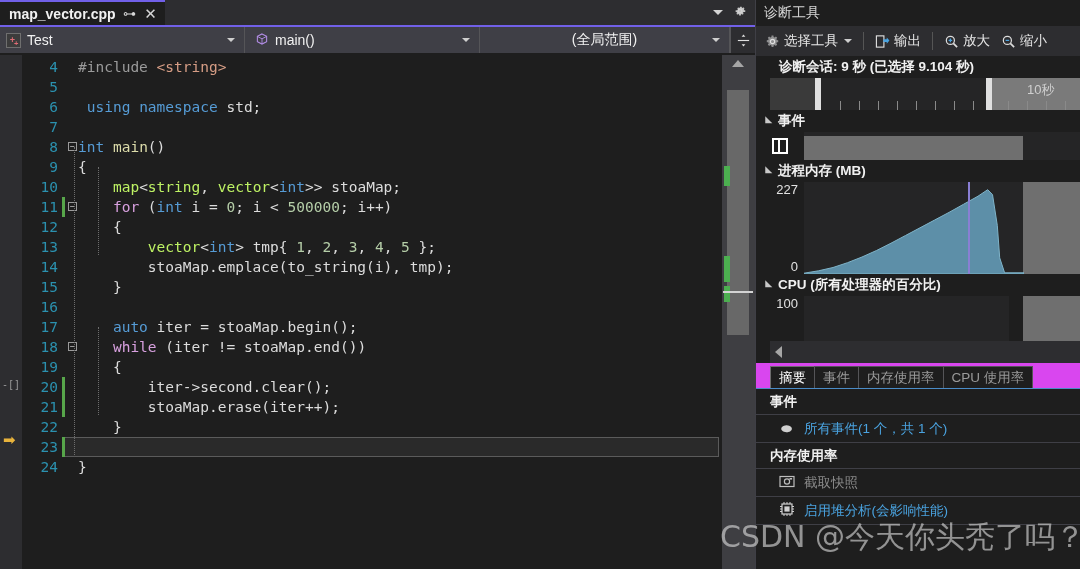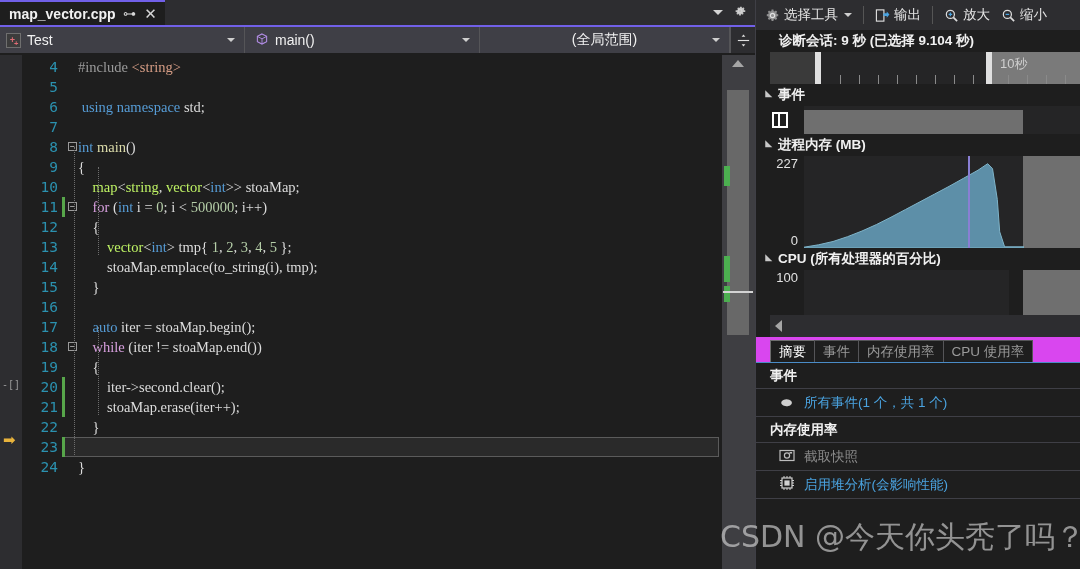--- a/index.html
+++ b/index.html
@@ -107,21 +107,21 @@
   }
   .ln-changebar {
     position: absolute; left: 40px; top: 0; width: 3px; height: 20px;
     background: #57a64a;
   }
   .ln-fold {
     position: absolute; left: 46px; top: 5px; width: 9px; height: 9px;
     border: 1px solid #9a9a9a; color: #cfcfcf; font-size: 8px;
     line-height: 7px; text-align: center; cursor: pointer;
   }
-  .ln-code { display: inline-block; padding-left: 20px; font-family: Liberation Serif, serif; }
+  .ln-code { display: inline-block; padding-left: 20px; }
   .cur-stmt-hl {
     position: absolute; left: 40px; right: 3px; top: 0; height: 20px;
     border: 1px solid #5b5b5b; background: #2a2a2a;
   }
   .indent-guide {
     position: absolute; width: 0; border-left: 1px dotted #6e6e6e;
   }
   
   .k  { color: #d8a0df; }   
   .kb { color: #569cd6; }   
@@ -182,21 +182,21 @@
     color: #f1f1f1; font-size: 13.5px; font-weight: bold;
   }
   
   .timeline {
     position: relative; height: 32px; background: #3a3a3a;
     margin: 0 0 0 14px; overflow: hidden;
   }
   .tl-sel { position: absolute; top: 0; bottom: 0; background: #252526; }
   .tl-handle { position: absolute; top: 0; bottom: 0; width: 6px; background: #e0e0e0; }
   .tl-label {
-    position: absolute; top: 3px; color: #cfcfcf; font-size: 13px;
+    position: absolute; top: 3px; color: #cfcfcf; font-size: 13px; margin-left: 27px;
   }
   .tl-tick { position: absolute; bottom: 0; width: 1px; height: 9px; background: #8a8a8a; }
 
   
   .sec-head {
     display: flex; align-items: center; gap: 5px; height: 22px;
     padding-left: 6px; font-size: 13.5px; font-weight: bold; color: #f1f1f1;
   }
   .tri {
     width: 0; height: 0; border-top: 5px solid #c8c8c8;
@@ -342,20 +342,21 @@
         <div class="vmark" style="top:111px;height:20px"></div>
         <div class="vmark" style="top:201px;height:26px"></div>
         <div class="vmark" style="top:231px;height:16px"></div>
         <div class="vcaret-line" style="top:236px"></div>
       </div>
     </div>
   </div>
 
   <div id="diag-pane">
 
+    <div class="diag-title">诊断工具</div>
 
     <div class="diag-toolbar">
       <div class="tb-item">
         <svg width="15" height="15" viewBox="0 0 16 16">
             <circle cx="8" cy="8" r="2.3" fill="none" stroke="#e0e0e0" stroke-width="1.3"></circle>
             <path fill="#e0e0e0" d="M7 1.6h2l.2 1.5 1.2.5 1.2-.9 1.4 1.4-.9 1.2.5 1.2 1.5.2v2l-1.5.2-.5 1.2.9 1.2-1.4 1.4-1.2-.9-1.2.5-.2 1.5H7l-.2-1.5-1.2-.5-1.2.9-1.4-1.4.9-1.2-.5-1.2-1.5-.2v-2l1.5-.2.5-1.2-.9-1.2 1.4-1.4 1.2.9 1.2-.5z" opacity=".55"></path>
           </svg>
         <span>选择工具</span>
         <span class="tb-caret"></span>
       </div>

